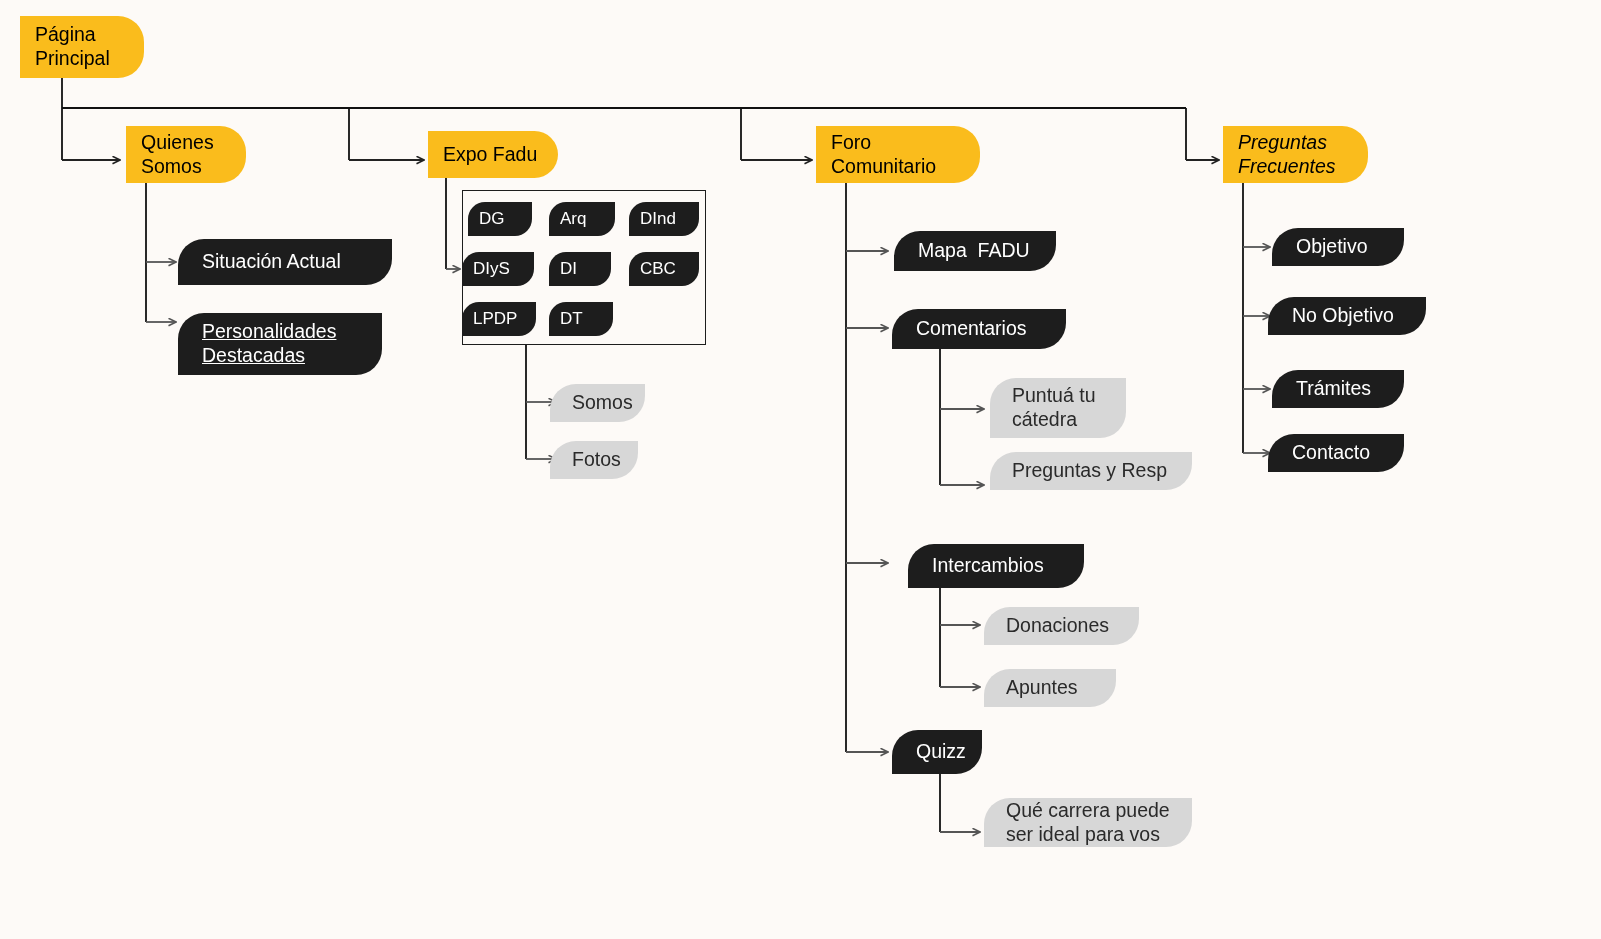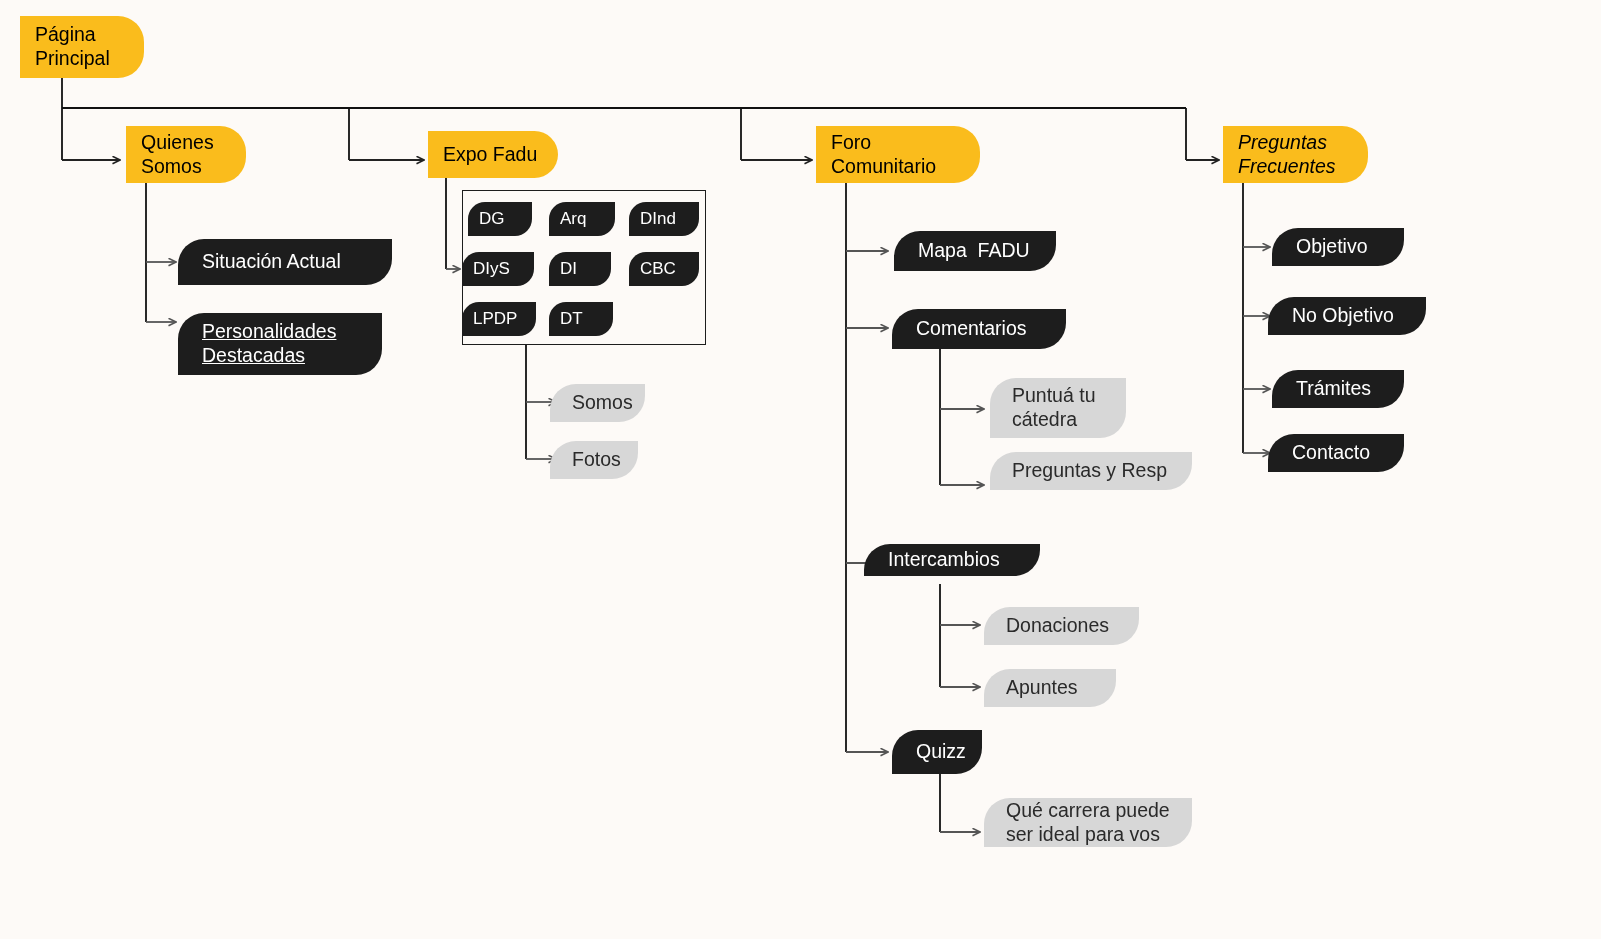--- a/index.html
+++ b/index.html
@@ -256,21 +256,21 @@
     <span class="nodetext">Comentarios</span>
   </div>
   <div class="node level3" style="left:990px; top:378px; width:136px; height:60px;">
     <span class="nodetext">Puntuá tu
 cátedra</span>
   </div>
   <div class="node level3" style="left:990px; top:452px; width:202px; height:38px;">
     <span class="nodetext">Preguntas y Resp</span>
   </div>
 
-  <div class="node level2" style="left:864px; top:544px; width:176px; height:32px;">
+  <div class="node level2" style="left:908px; top:544px; width:176px; height:44px;">
     <span class="nodetext">Intercambios</span>
   </div>
   <div class="node level3" style="left:984px; top:607px; width:155px; height:38px;">
     <span class="nodetext">Donaciones</span>
   </div>
   <div class="node level3" style="left:984px; top:669px; width:132px; height:38px;">
     <span class="nodetext">Apuntes</span>
   </div>
 
   <div class="node level2" style="left:892px; top:730px; width:90px; height:44px;">

